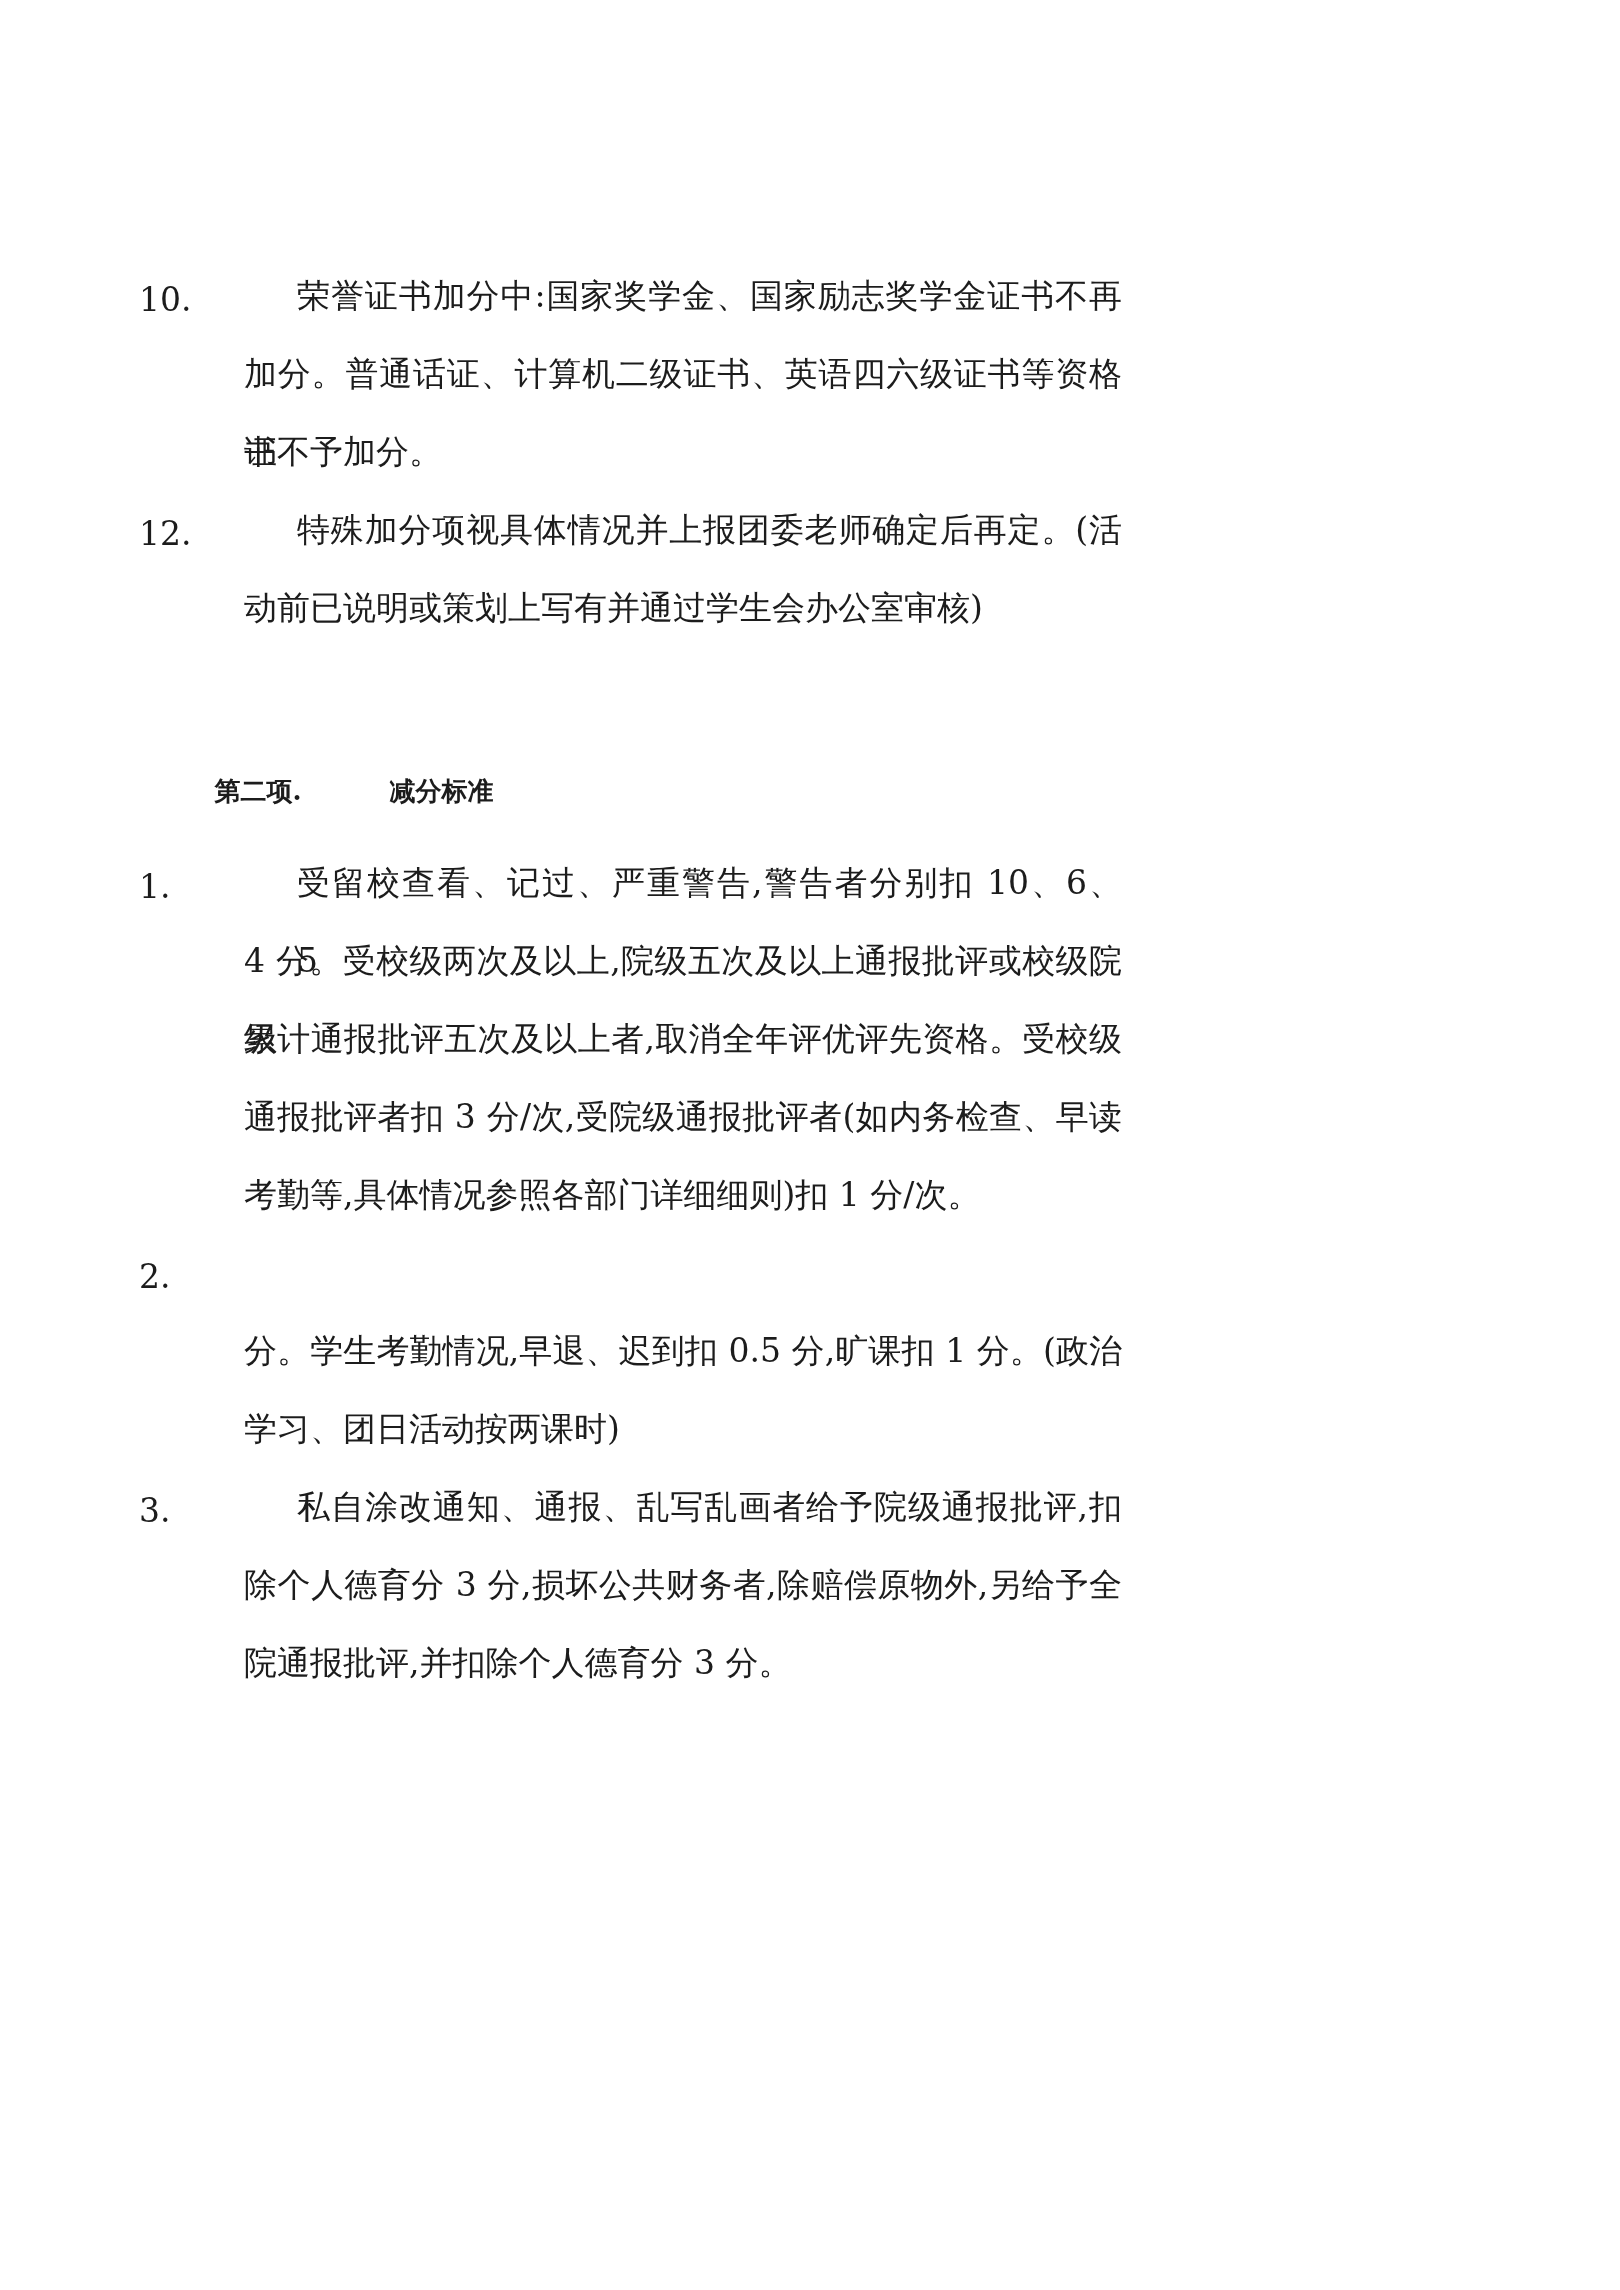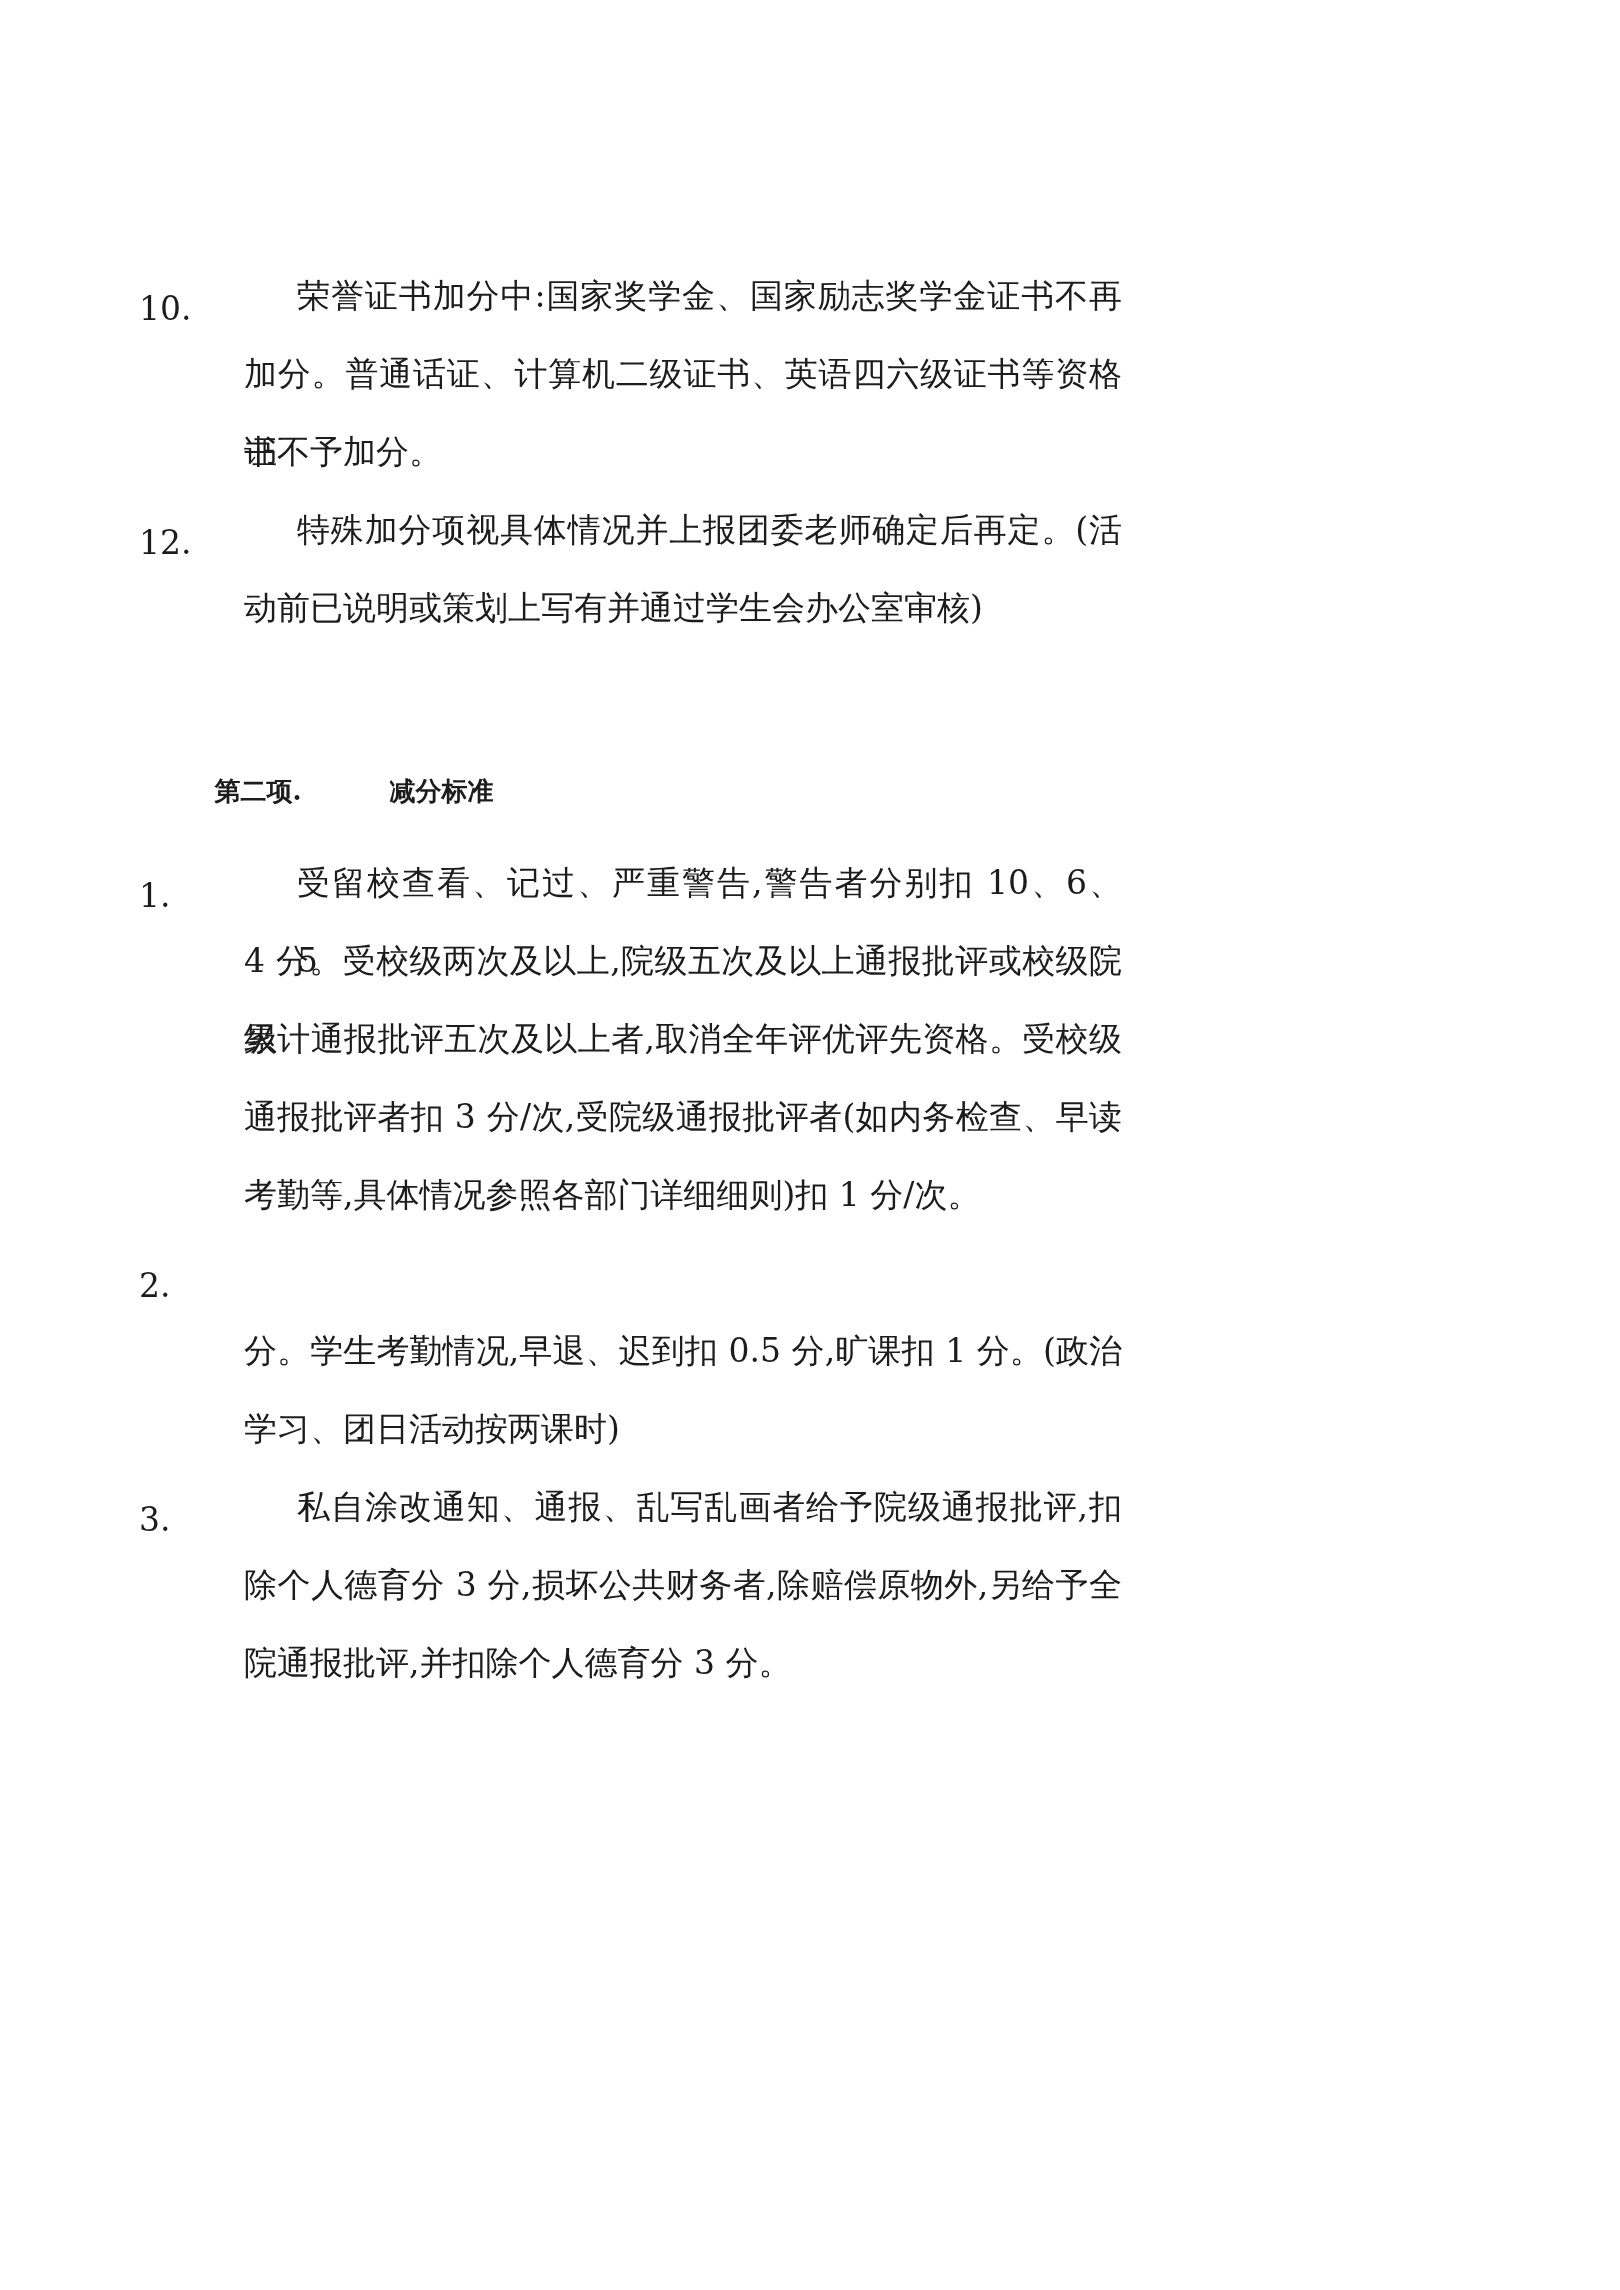--- a/index.html
+++ b/index.html
@@ -35,21 +35,21 @@
   .line.full {
     white-space: normal;
     text-align: justify;
     text-align-last: justify;
   }
   .line.first { padding-left: 53px; }
   .line.last { text-align: left; text-align-last: left; }
   .num {
     position: absolute;
     left: -52px;
-    top: 13px;
+    top: 4px;
     height: 78px;
     line-height: 78px;
     font-size: 33px;
     text-align: left;
   }
   .line.first .num { left: -105px; } 
   .heading {
     margin: 116px 0 25px -29.6px;
     height: 56px;
     line-height: 56px;

